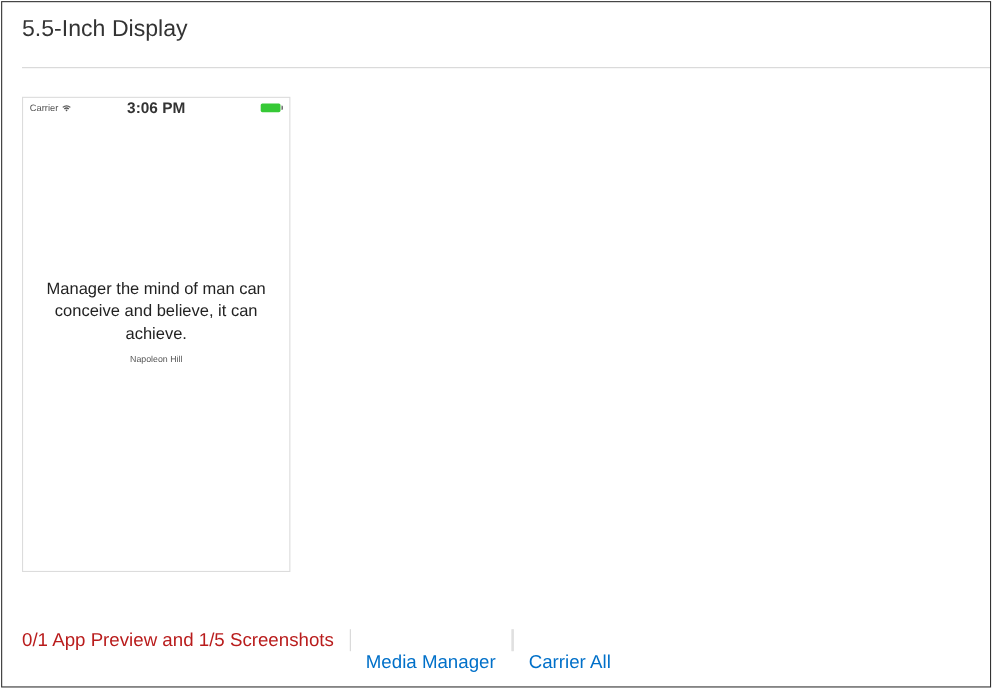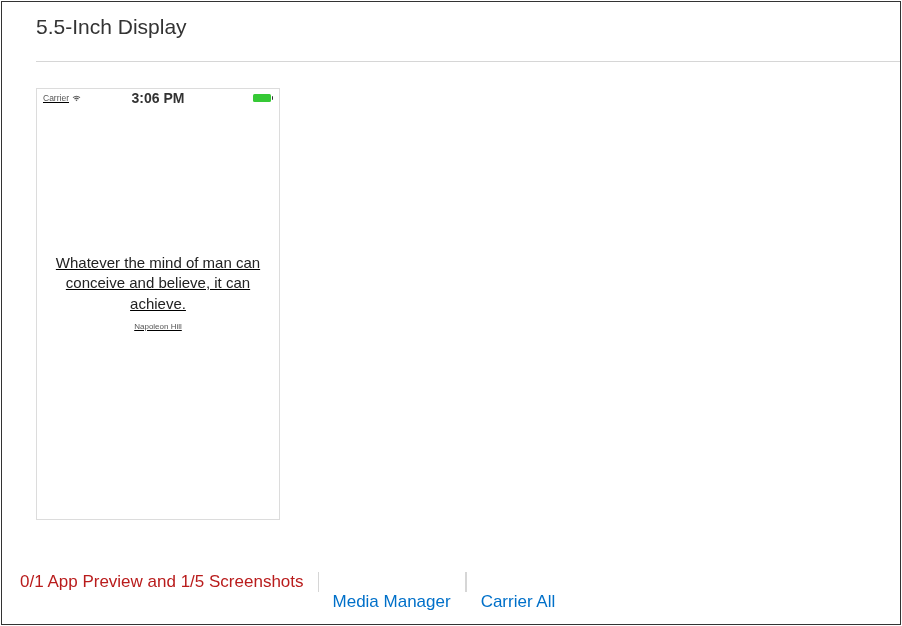--- a/index.html
+++ b/index.html
@@ -13,35 +13,33 @@
       width: 902px;
       height: 626px;
       position: relative;
     }
     .panel {
       border: 1px solid #333;
       width: 900px;
       height: 624px;
       margin: 1px;
       position: relative;
-      padding-left: 16px;
     }
     .section-title {
       font-size: 21px;
       font-weight: 400;
       color: #333;
       padding: 13px 18px 0 18px;
     }
     .divider {
       border-top: 1px solid #d6d6d6;
       margin: 22px 0 0 18px;
     }
     .screenshots-area {
       padding: 26px 18px 18px 18px;
-      text-decoration: underline;
     }
     .screenshot-thumb {
       width: 244px;
       height: 432px;
       border: 1px solid #dcdcdc;
       background: #fff;
       position: relative;
       display: flex;
       flex-direction: column;
     }
@@ -161,21 +159,21 @@
           <svg class="wifi-icon" viewBox="0 0 12 10">
             <path d="M6 9 L4.5 7.2 Q6 6 7.5 7.2 Z M2.5 5.2 Q6 2.2 9.5 5.2 L8.2 6.4 Q6 4.6 3.8 6.4 Z M0.5 3.2 Q6 -1.4 11.5 3.2 L10.3 4.3 Q6 0.8 1.7 4.3 Z" fill="#555"></path>
           </svg>
         </div>
         <div class="status-center">3:06 PM</div>
         <div class="status-right">
           <div class="battery"></div>
         </div>
       </div>
       <div class="quote-area">
-        <div class="quote-text">Whatever the mind of man can conceive and believe, it can achieve.</div>
+        <div class="quote-text">Manager the mind of man can conceive and believe, it can achieve.</div>
         <div class="quote-author">Napoleon Hill</div>
       </div>
     </div>
   </div>
   <div class="bottom-bar">
     <span class="status-text">0/1 App Preview and 1/5 Screenshots</span>
     <div class="links">
       <span class="sep"></span>
       <a class="link">Media Manager</a>
       <span class="sep"></span>

